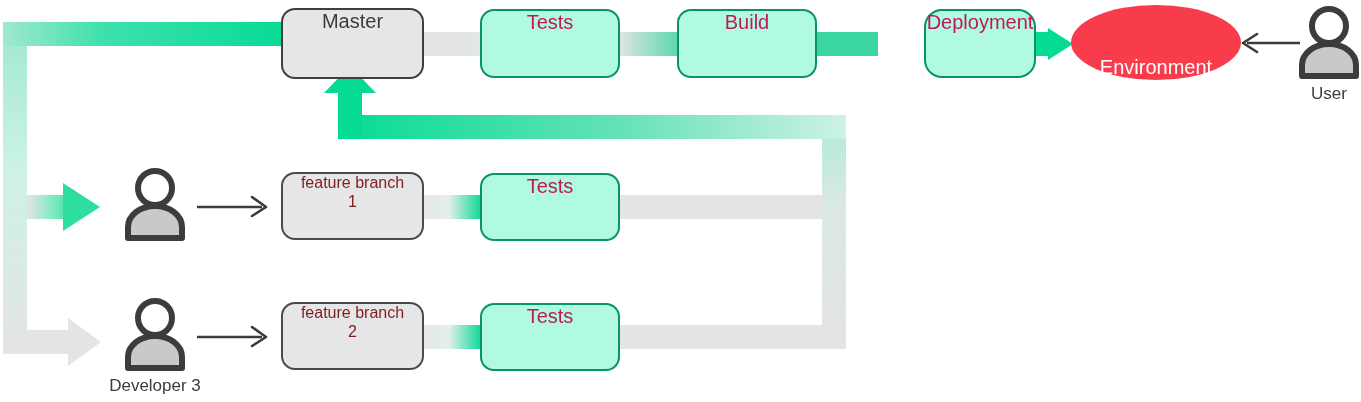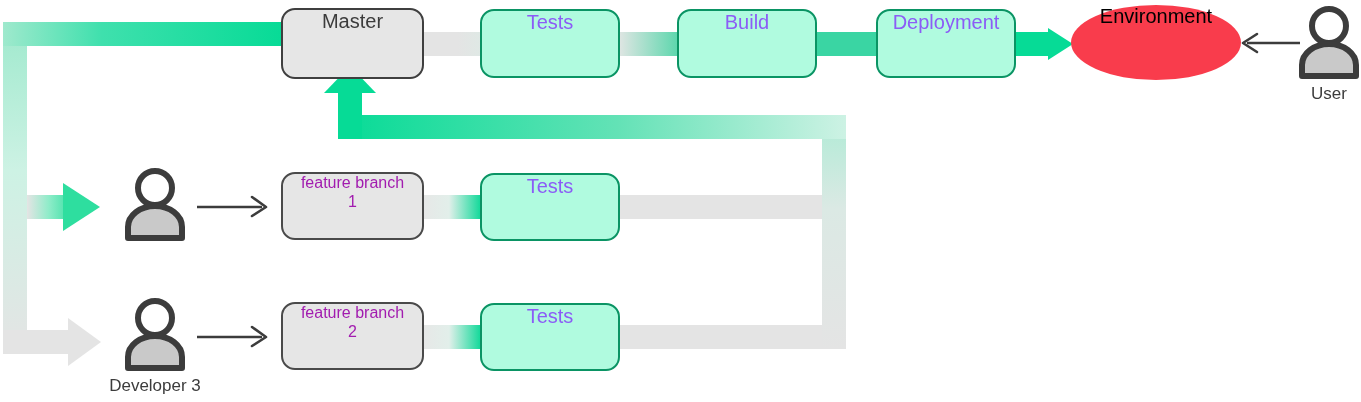--- a/index.html
+++ b/index.html
@@ -40,38 +40,38 @@
   }
   .node-master {
     background: #e6e6e6;
     border: 2px solid #3f3f3f;
     color: #3c3c3c;
     font-size: 20px;
   }
   .node-stage {
     background: #b0fbdf;
     border: 2px solid #0a9464;
-    color: #8b5cf6;
+    color: #be185d;
     font-size: 20px;
   }
   .node-branch {
     background: #e6e6e6;
     border: 2px solid #4a4a4a;
-    color: #a21caf;
+    color: #7f1d1d;
     font-size: 16px;
   }
   .node-env {
     position: absolute;
     box-sizing: border-box;
     display: flex;
-    align-items: flex-start;
+    align-items: flex-end;
     justify-content: center;
     background: #f93c4c;
     border-radius: 50%;
-    color: #000000;
+    color: #ffffff;
     font-size: 20px;
     z-index: 5;
   }
   .person {
     position: absolute;
     z-index: 6;
   }
   .person-caption {
     position: absolute;
     text-align: center;
@@ -195,21 +195,21 @@
   </div>
 
   <div class="node node-stage" style="left:480px; top:9px; width:140px; height:69px;">
     <span class="node-label">Tests</span>
   </div>
 
   <div class="node node-stage" style="left:677px; top:9px; width:140px; height:69px;">
     <span class="node-label">Build</span>
   </div>
 
-  <div class="node node-stage" style="left:876px; top:9px; width:140px; height:69px;">
+  <div class="node node-stage" style="left:924px; top:9px; width:112px; height:69px;border-radius:18px;">
     <span class="node-label">Deployment</span>
   </div>
 
   <div class="node-env" style="left:1071px; top:5px; width:170px; height:75px;">
     <span class="node-label">Environment</span>
   </div>
 
   <svg class="person" style="left:1298px; top:4px;" width="62" height="76" viewBox="0 0 62 76">
     <circle cx="31" cy="22" r="17" fill="#ffffff" stroke="#3c3c3c" stroke-width="6"></circle>
     <path d="M4 72 L4 61 a27 21 0 0 1 54 0 L58 72 Z" fill="#c9c9c9" stroke="#3c3c3c" stroke-width="6" stroke-linejoin="round"></path>

